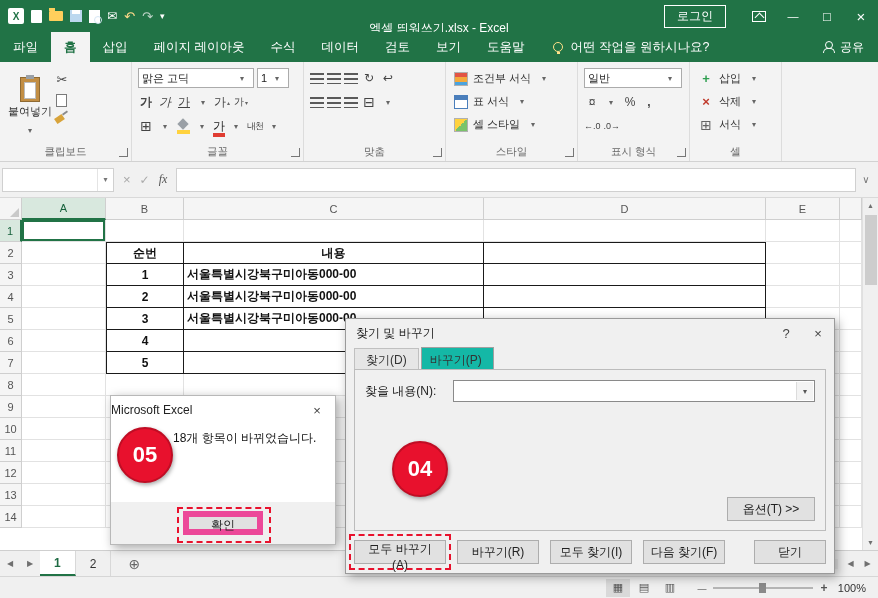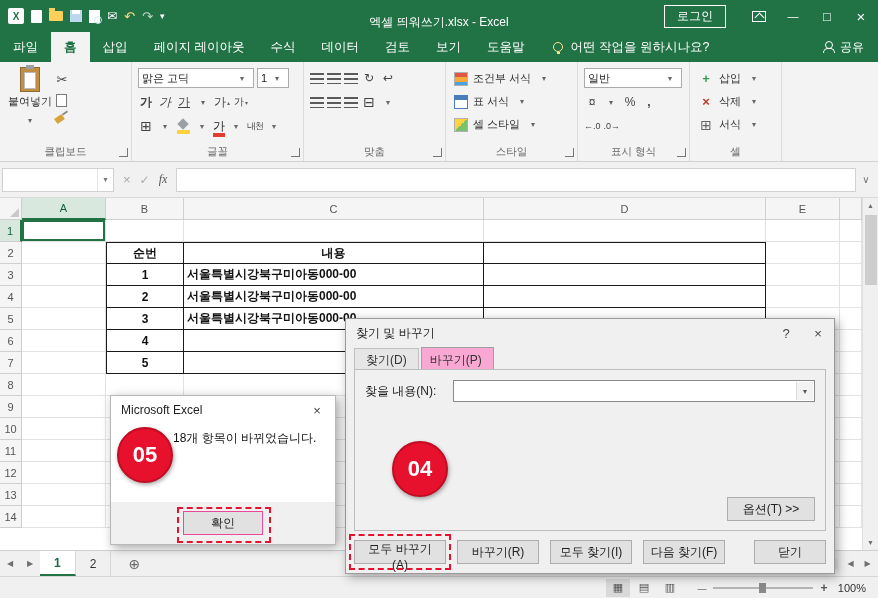--- a/index.html
+++ b/index.html
@@ -17,21 +17,21 @@
   .qfold{width:14px;height:10px;background:#ffcf5c;border-radius:1px;position:relative;}
   .qfold::before{content:"";position:absolute;top:-3px;left:0;width:6px;height:3px;background:#ffcf5c;}
   .qsave{width:12px;height:12px;background:#bcd8ef;position:relative;}
   .qsave::before{content:"";position:absolute;left:2px;top:0;width:8px;height:4px;background:#fff;}
   .qprev{width:11px;height:13px;background:#fff;position:relative;}
   .qprev::after{content:"";position:absolute;right:-2px;bottom:-1px;width:6px;height:6px;border:1.5px solid #d6e6f5;border-radius:50%;}
   .qmail::before{content:"✉";font-size:12px;}
   .qundo::before{content:"↶";font-size:13px;color:#ffd98a;}
   .qredo::before{content:"↷";font-size:13px;color:#bcd3c6;}
   .qcaret::before{content:"▾";font-size:9px;}
-  .tb-title{position:absolute;left:0;right:0;top:6px;height:32px;display:flex;align-items:center;justify-content:center;font-size:12px;pointer-events:none;}
+  .tb-title{position:absolute;left:0;right:0;top:12px;height:32px;display:flex;align-items:center;justify-content:center;font-size:12px;pointer-events:none;}
   .tb-right{margin-left:auto;display:flex;align-items:center;height:100%;z-index:2;}
   .login{border:1px solid #fff;padding:2px 12px;font-size:12px;margin-right:16px;cursor:default;}
   .ropt{width:34px;height:100%;display:flex;align-items:center;justify-content:center;}
   .ropt i{width:14px;height:11px;border:1px solid #fff;display:block;position:relative;}
   .ropt i::after{content:"";position:absolute;left:3px;top:2px;width:6px;height:6px;border-left:1px solid #fff;border-top:1px solid #fff;transform:rotate(45deg);}
   .winbtn{width:34px;height:100%;display:flex;align-items:center;justify-content:center;font-size:13px;}
   .wmin::before{content:"—";font-size:11px;}
   .wmax::before{content:"□";}
   .wclose::before{content:"×";font-size:15px;}
 
@@ -68,21 +68,21 @@
   .i-sum::before{content:"Σ";font-size:14px;}
   .i-sort::before{content:"⇅";}
   .i-down::before{content:"↓";}
   .i-bold::before{content:"가";font-weight:bold;}
   .i-italic::before{content:"가";font-style:italic;}
   .i-under::before{content:"가";text-decoration:underline;}
   .i-gup::before{content:"가";} .i-gup::after{content:"▴";font-size:6px;color:#666;margin-left:1px;}
   .i-gdn::before{content:"가";font-size:10px;} .i-gdn::after{content:"▾";font-size:6px;color:#666;margin-left:1px;}
   
   .g-clip{width:132px;display:flex;}
-  .paste{width:48px;display:flex;flex-direction:column;align-items:center;justify-content:flex-start;gap:2px;height:74px;border:1px solid transparent;}
+  .paste{width:48px;display:flex;flex-direction:column;align-items:center;justify-content:flex-end;gap:2px;height:74px;border:1px solid transparent;}
   .clipico{width:20px;height:25px;background:#c28e44;border:1px solid #8f6a33;position:relative;}
   .clipico::before{content:"";position:absolute;left:5px;top:-3px;width:8px;height:4px;background:#9aa0a6;}
   .clipico::after{content:"";position:absolute;left:3px;top:4px;right:3px;bottom:2px;background:#fff;border:1px solid #bbb;}
   .plabel{font-size:11px;color:#333;}
   .clipcol{display:flex;flex-direction:column;justify-content:flex-start;gap:4px;padding-top:4px;}
   .copyico{width:11px;height:13px;border:1px solid #7a7a7a;background:#fff;position:relative;margin:2px 0 0 2px;}
   .copyico::before{content:"";position:absolute;left:2px;top:-4px;width:11px;height:13px;border:1px solid #7a7a7a;background:#fff;z-index:-1;}
   .brushico{width:14px;height:12px;position:relative;}
   .brushico::before{content:"";position:absolute;left:1px;bottom:1px;width:9px;height:6px;background:#d8a33a;transform:rotate(-35deg);}
   .brushico::after{content:"";position:absolute;right:0;top:1px;width:6px;height:2px;background:#8a8a8a;transform:rotate(-35deg);}
@@ -192,42 +192,42 @@
   .zthumb{position:absolute;left:46px;top:-4px;width:7px;height:10px;background:#8a8a8a;}
   .zoomlbl{width:46px;text-align:right;padding-right:12px;font-size:11px;color:#333;}
 
   
   .dlg{position:absolute;left:345px;top:318px;width:490px;height:256px;background:#f0f0f0;border:1px solid #9a9a9a;box-shadow:3px 3px 10px rgba(0,0,0,.35);z-index:20;}
   .dlg-title{height:28px;display:flex;align-items:center;padding:0 0 0 10px;font-size:12px;color:#222;}
   .dlg-title .t{flex:1;}
   .dlg-ctl{width:32px;height:28px;display:flex;align-items:center;justify-content:center;color:#444;font-size:13px;}
   .dlg-tabs{display:flex;padding-left:8px;height:22px;}
   .dtab{padding:3px 11px;border:1px solid #c0c0c0;border-bottom:none;background:#e6e6e6;font-size:12px;margin-right:2px;position:relative;top:1px;color:#333;}
-  .dtab.active{background:#f9a8d4;border-color:#a0a0a0;z-index:3;top:0;padding-top:4px;padding-left:8px;}
+  .dtab.active{background:#14b8a6;border-color:#a0a0a0;z-index:3;top:0;padding-top:4px;padding-left:8px;}
   .dlg-page{position:absolute;left:8px;right:8px;top:50px;bottom:42px;border:1px solid #bcbcbc;padding:10px;background:#f0f0f0;}
   .frow{display:flex;align-items:center;margin-bottom:7px;}
   .frow .flab{width:88px;font-size:12px;color:#222;}
   .combo{flex:1;height:22px;background:#fff;border:1px solid #8a8a8a;position:relative;}
   .combo .ar{position:absolute;right:1px;top:1px;bottom:1px;width:17px;background:#f3f3f3;border-left:1px solid #dcdcdc;display:flex;align-items:center;justify-content:center;color:#555;font-size:8px;}
   .combo .ar::before{content:"▾";}
   .optbtn{position:absolute;right:10px;bottom:9px;width:88px;height:24px;background:#e1e1e1;border:1px solid #adadad;font-size:12px;font-family:inherit;color:#222;}
   .dlg-btnrow{position:absolute;left:8px;right:8px;bottom:8px;height:26px;display:flex;align-items:center;gap:11px;}
   .dbtn{height:24px;background:#e1e1e1;border:1px solid #adadad;font-size:12px;font-family:inherit;color:#222;padding:0 6px;}
   .dbtn.b0{width:92px;}
   .dbtn.b1,.dbtn.b2,.dbtn.b3{width:82px;}
   .dbtn.b4{width:72px;margin-left:auto;}
   .dash-a{position:absolute;left:3px;bottom:3px;width:102px;height:36px;border:2px dashed #e8112d;pointer-events:none;z-index:6;}
 
   
   .msg{position:absolute;left:110px;top:395px;width:226px;height:150px;background:#fff;border:1px solid #b8b8b8;box-shadow:3px 3px 10px rgba(0,0,0,.35);z-index:30;}
-  .msg-title{height:28px;display:flex;align-items:center;padding-left:10px;font-size:12px;color:#222;}
+  .msg-title{height:28px;display:flex;align-items:center;font-size:12px;color:#222;}
   .msg-close{margin-left:auto;width:36px;height:28px;display:flex;align-items:center;justify-content:center;color:#444;font-size:13px;}
   .msg-body{position:absolute;left:62px;top:34px;right:8px;font-size:12px;color:#111;line-height:1.45;}
   .msg-strip{position:absolute;left:0;right:0;bottom:0;height:42px;background:#f0f0f0;display:flex;align-items:center;justify-content:center;}
-  .msg-ok{width:80px;height:24px;background:#e1e1e1;border:1px solid #ec4899;font-size:12px;font-family:inherit;color:#222;}
+  .msg-ok{width:80px;height:24px;background:#e1e1e1;border:6px solid #ec4899;font-size:12px;font-family:inherit;color:#222;}
   .dash-ok{position:absolute;left:66px;top:111px;width:94px;height:36px;border:2px dashed #e8112d;pointer-events:none;z-index:6;}
 
   
   .badge{position:absolute;width:56px;height:56px;border-radius:50%;background:#e8112d;border:2px solid #c00d24;color:#fff;font-weight:bold;font-size:22px;display:flex;align-items:center;justify-content:center;z-index:40;box-shadow:1px 2px 4px rgba(0,0,0,.35);}
   .b04{left:392px;top:441px;}
   .b05{left:117px;top:427px;}
 </style>
 </head>
 <body>
 

